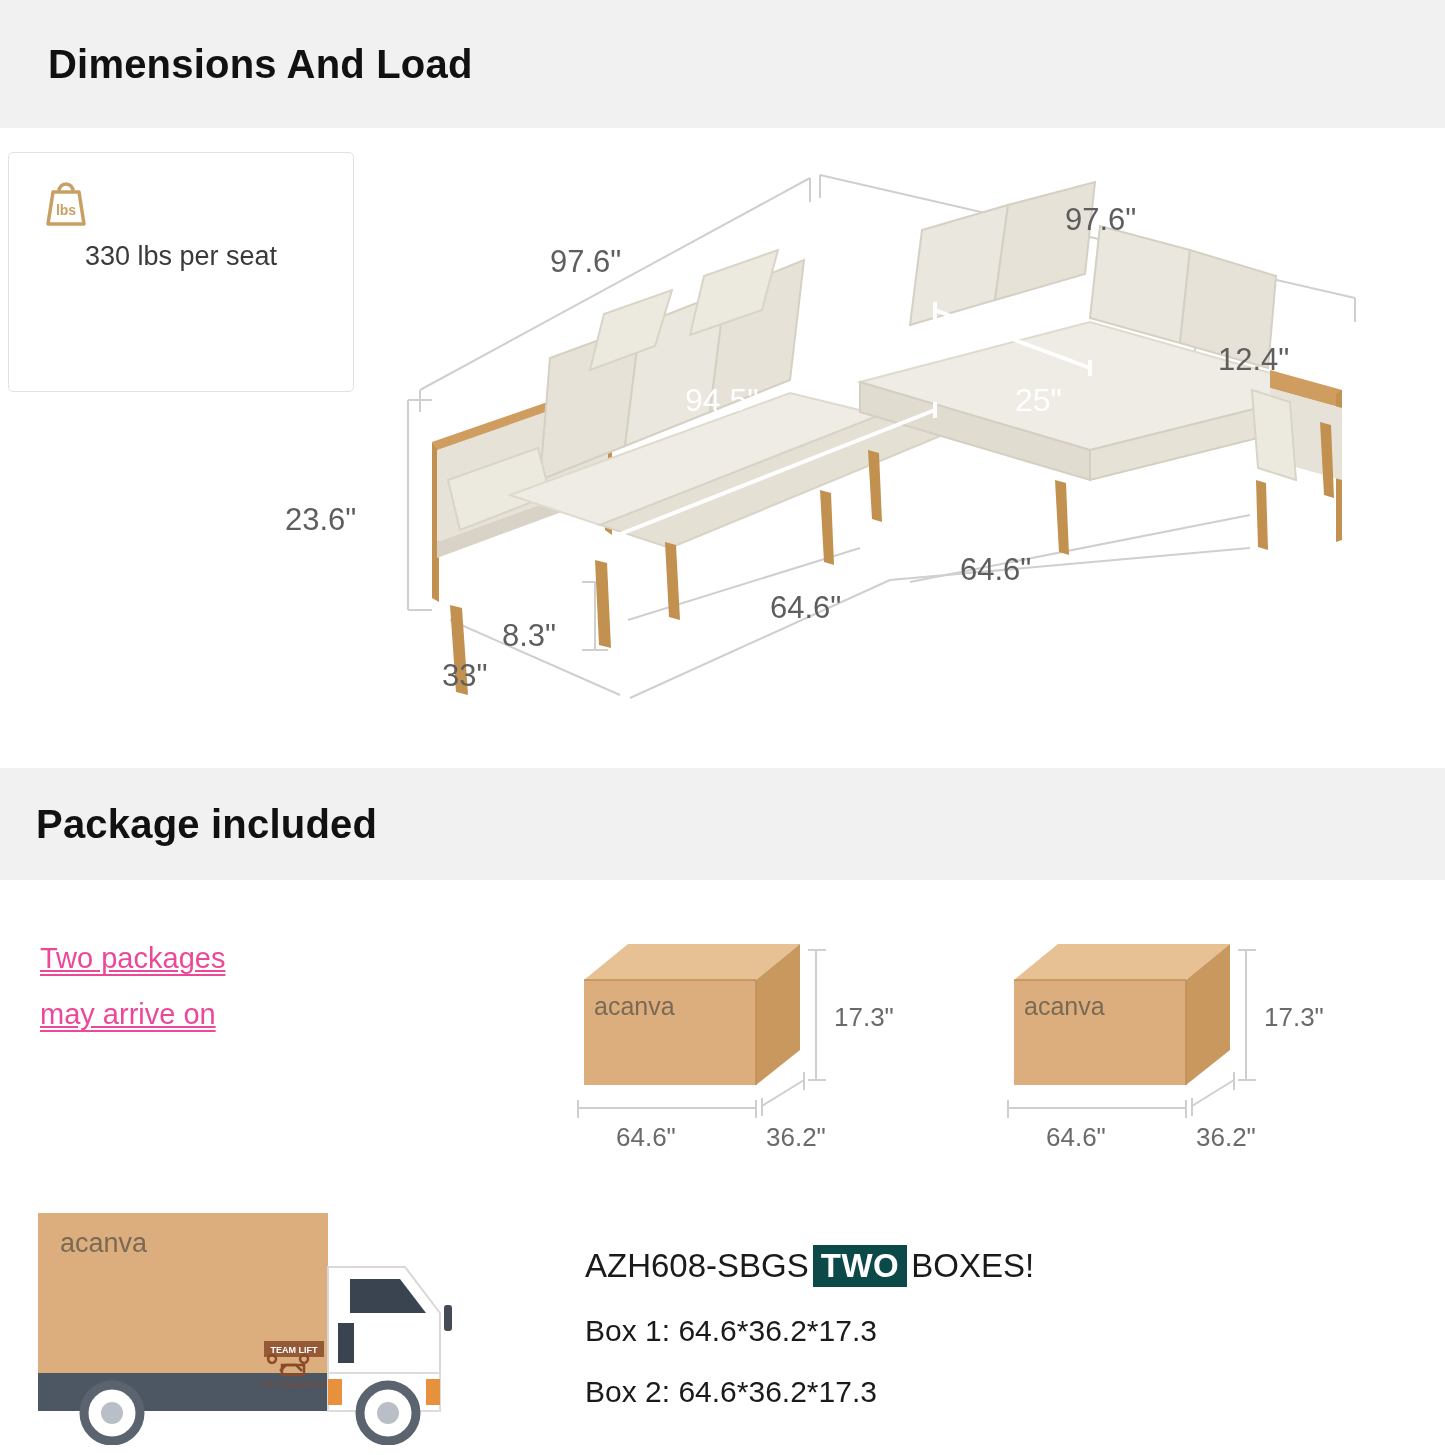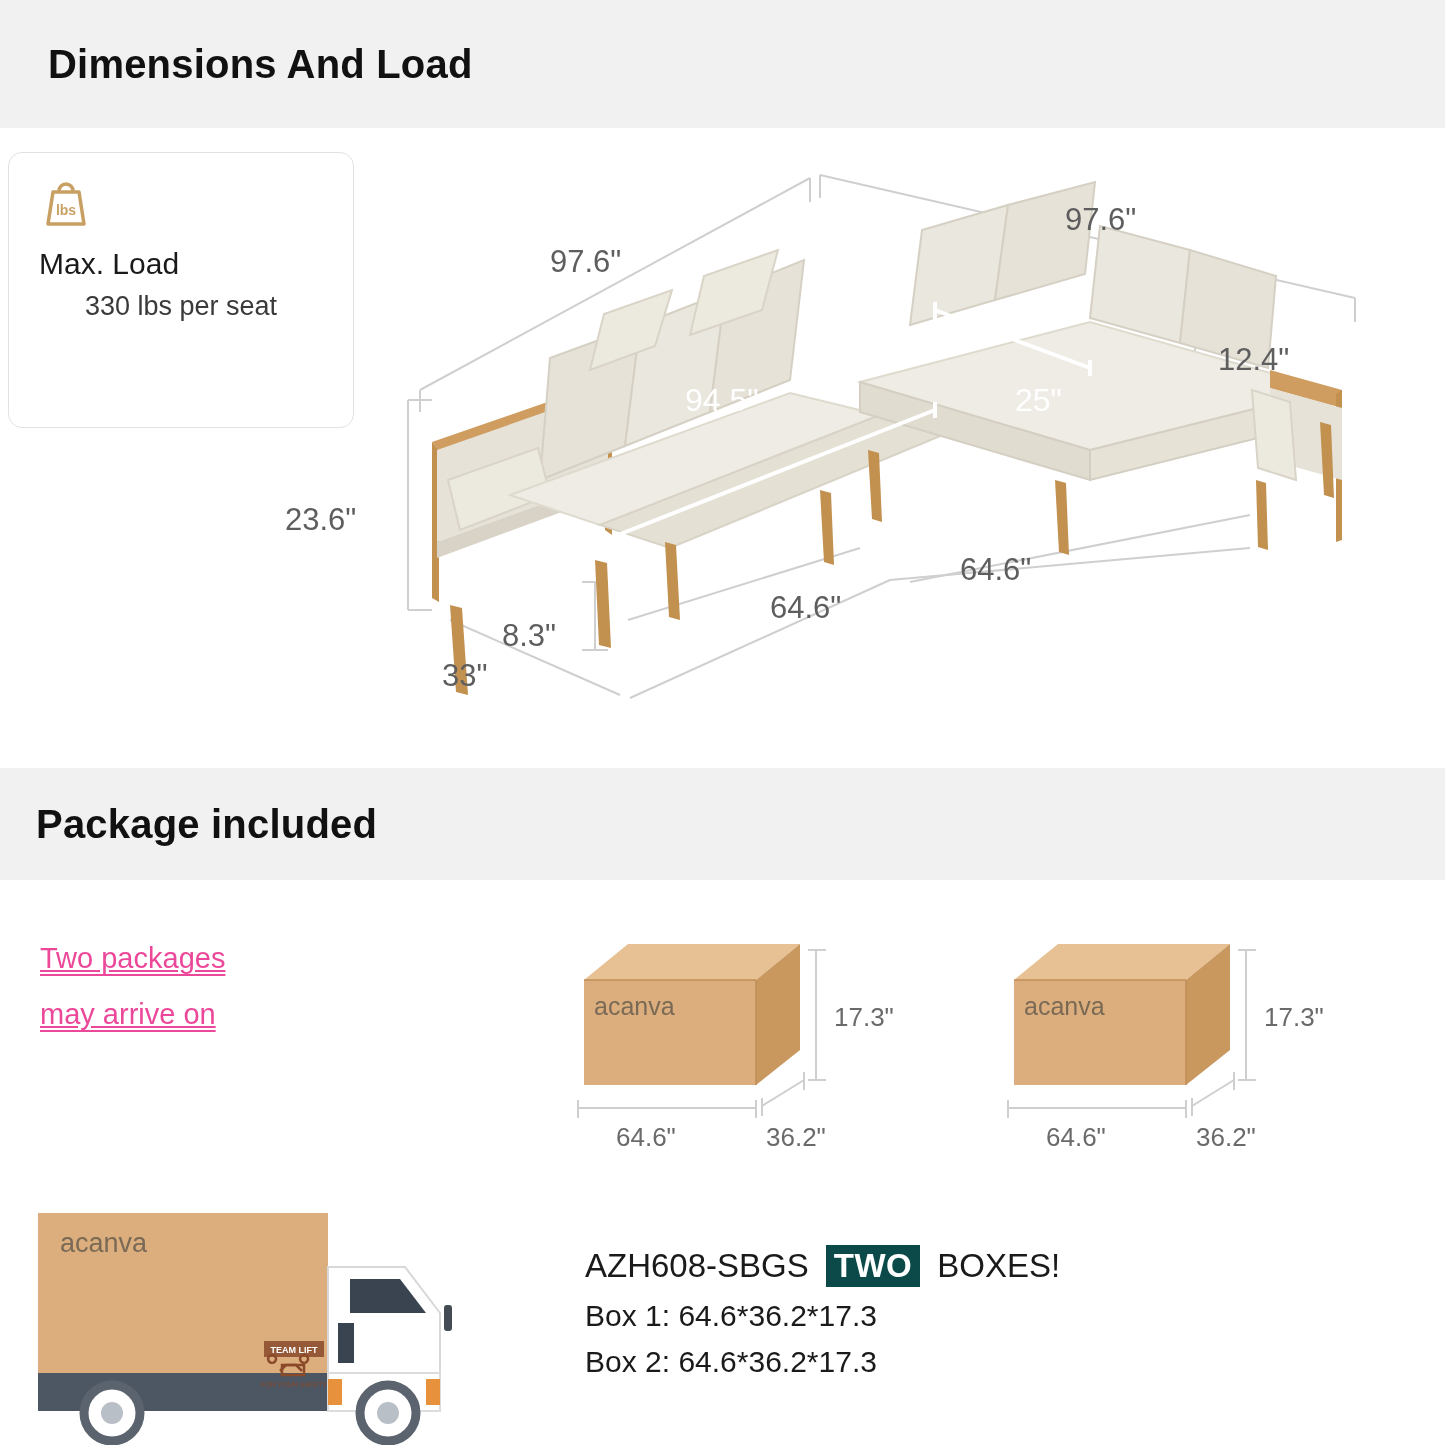--- a/index.html
+++ b/index.html
@@ -40,23 +40,23 @@
     letter-spacing: 0.2px;
     color: #111111;
   }
 
   
   .load-card {
     position: absolute;
     left: 8px;
     top: 152px;
     width: 346px;
-    height: 276px;
+    height: 240px;
     border: 1px solid #e2e2e2;
-    border-radius: 14px;
+    border-radius: 5px;
     background: #ffffff;
     box-sizing: border-box;
     padding: 26px 30px;
   }
   .load-icon {
     width: 54px;
     height: 52px;
   }
   .load-title {
     font-size: 30px;
@@ -149,53 +149,52 @@
     position: absolute;
     left: 585px;
     top: 1245px;
     width: 700px;
   }
   #package-info .sku-line {
     font-size: 33px;
     color: #1a1a1a;
     display: flex;
     align-items: center;
-    gap: 13px;
+    gap: 0px;
     white-space: nowrap;
   }
   #package-info .sku-line .hl {
     background: #0c4a4a;
     color: #ffffff;
     padding: 2px 8px;
     margin: 0 4px;
     font-weight: bold;
     letter-spacing: 0.5px;
   }
   #package-info .box-line {
     font-size: 30px;
     color: #1a1a1a;
-    margin-top: 12px;
+    margin-top: 27px;
   }
 </style>
 </head>
 <body>
 
 <div class="section-header" id="dimensions-header">
   <div class="section-title">Dimensions And Load</div>
 </div>
 
 <div class="load-card">
   <div class="load-icon">
     <svg width="54" height="52" viewBox="0 0 54 52">
       <path d="M20 12 a7 7 0 0 1 14 0" fill="none" stroke="#c9a063" stroke-width="3.5"></path>
       <path d="M14 13 H40 L45 45 H9 Z" fill="none" stroke="#c9a063" stroke-width="3.5" stroke-linejoin="round"></path>
       <text x="27" y="36" font-family="Liberation Sans, sans-serif" font-size="14" font-weight="bold" fill="#c9a063" text-anchor="middle">lbs</text>
     </svg>
   </div>
-  <div class="load-title">Max. Load</div>
   <div class="load-sub">330 lbs per seat</div>
 </div>
 
 <div id="sofa-figure">
   <svg width="1020" height="580" viewBox="0 0 1020 580">
 
     <g stroke="#cfcfcf" stroke-width="2" fill="none">
 
       <line x1="30" y1="240" x2="420" y2="28"></line>
       <line x1="30" y1="240" x2="30" y2="262"></line>

